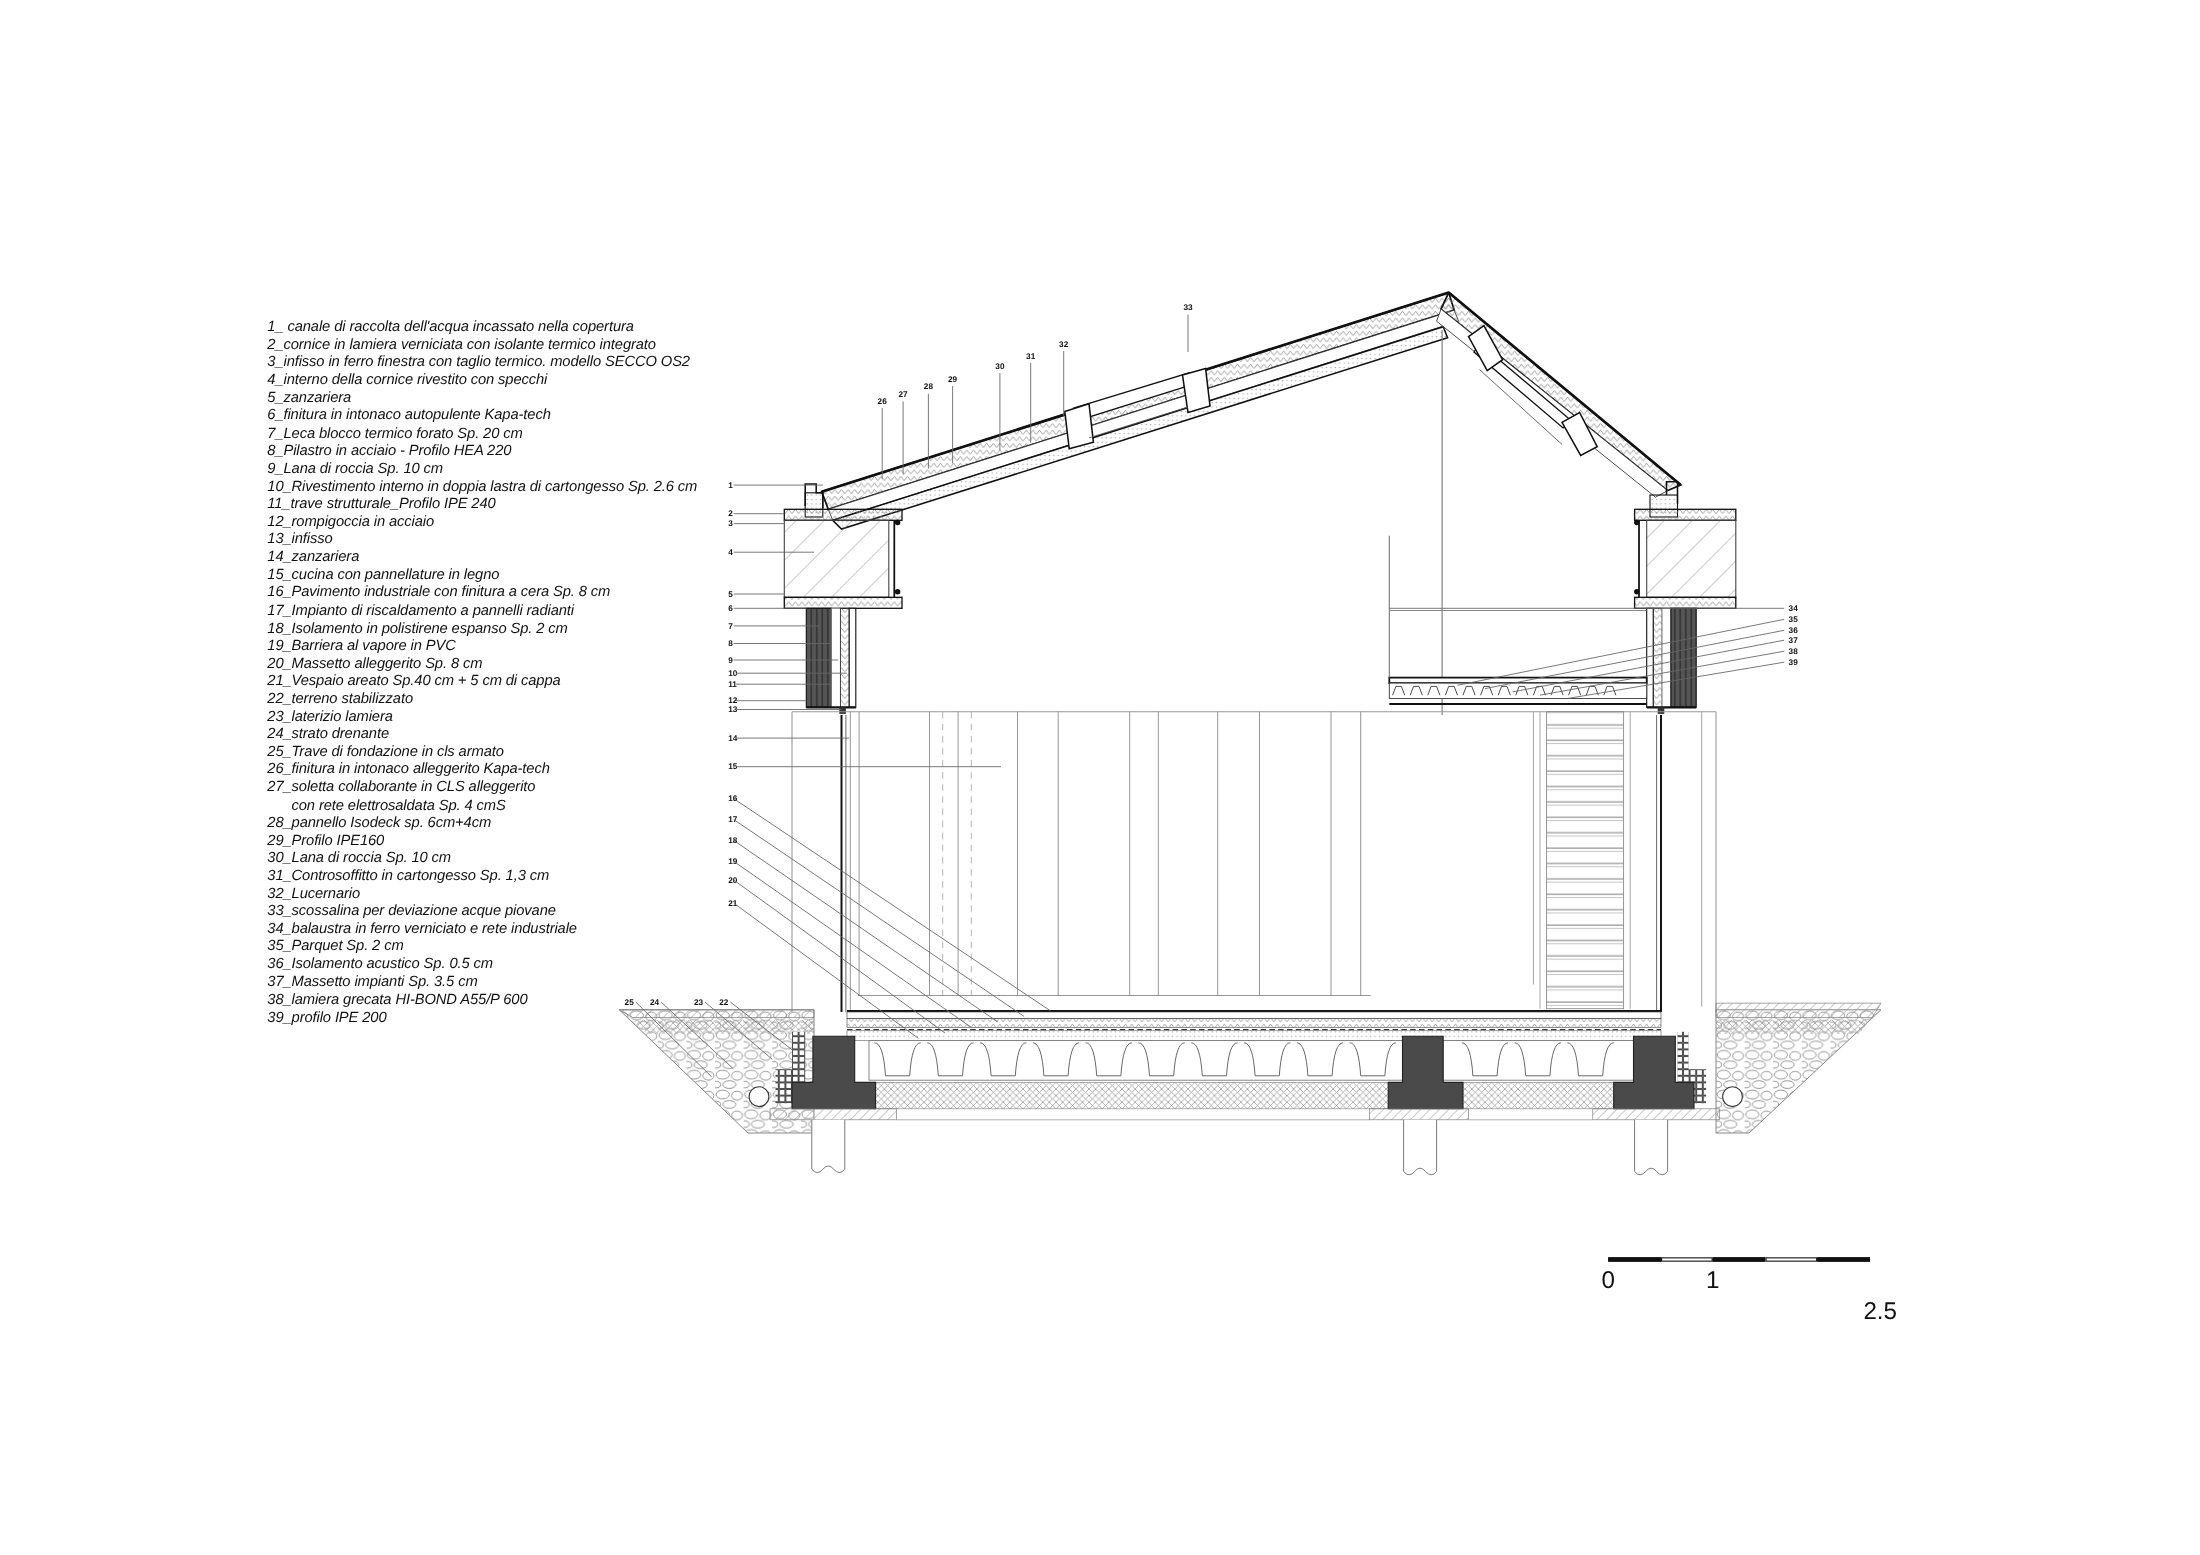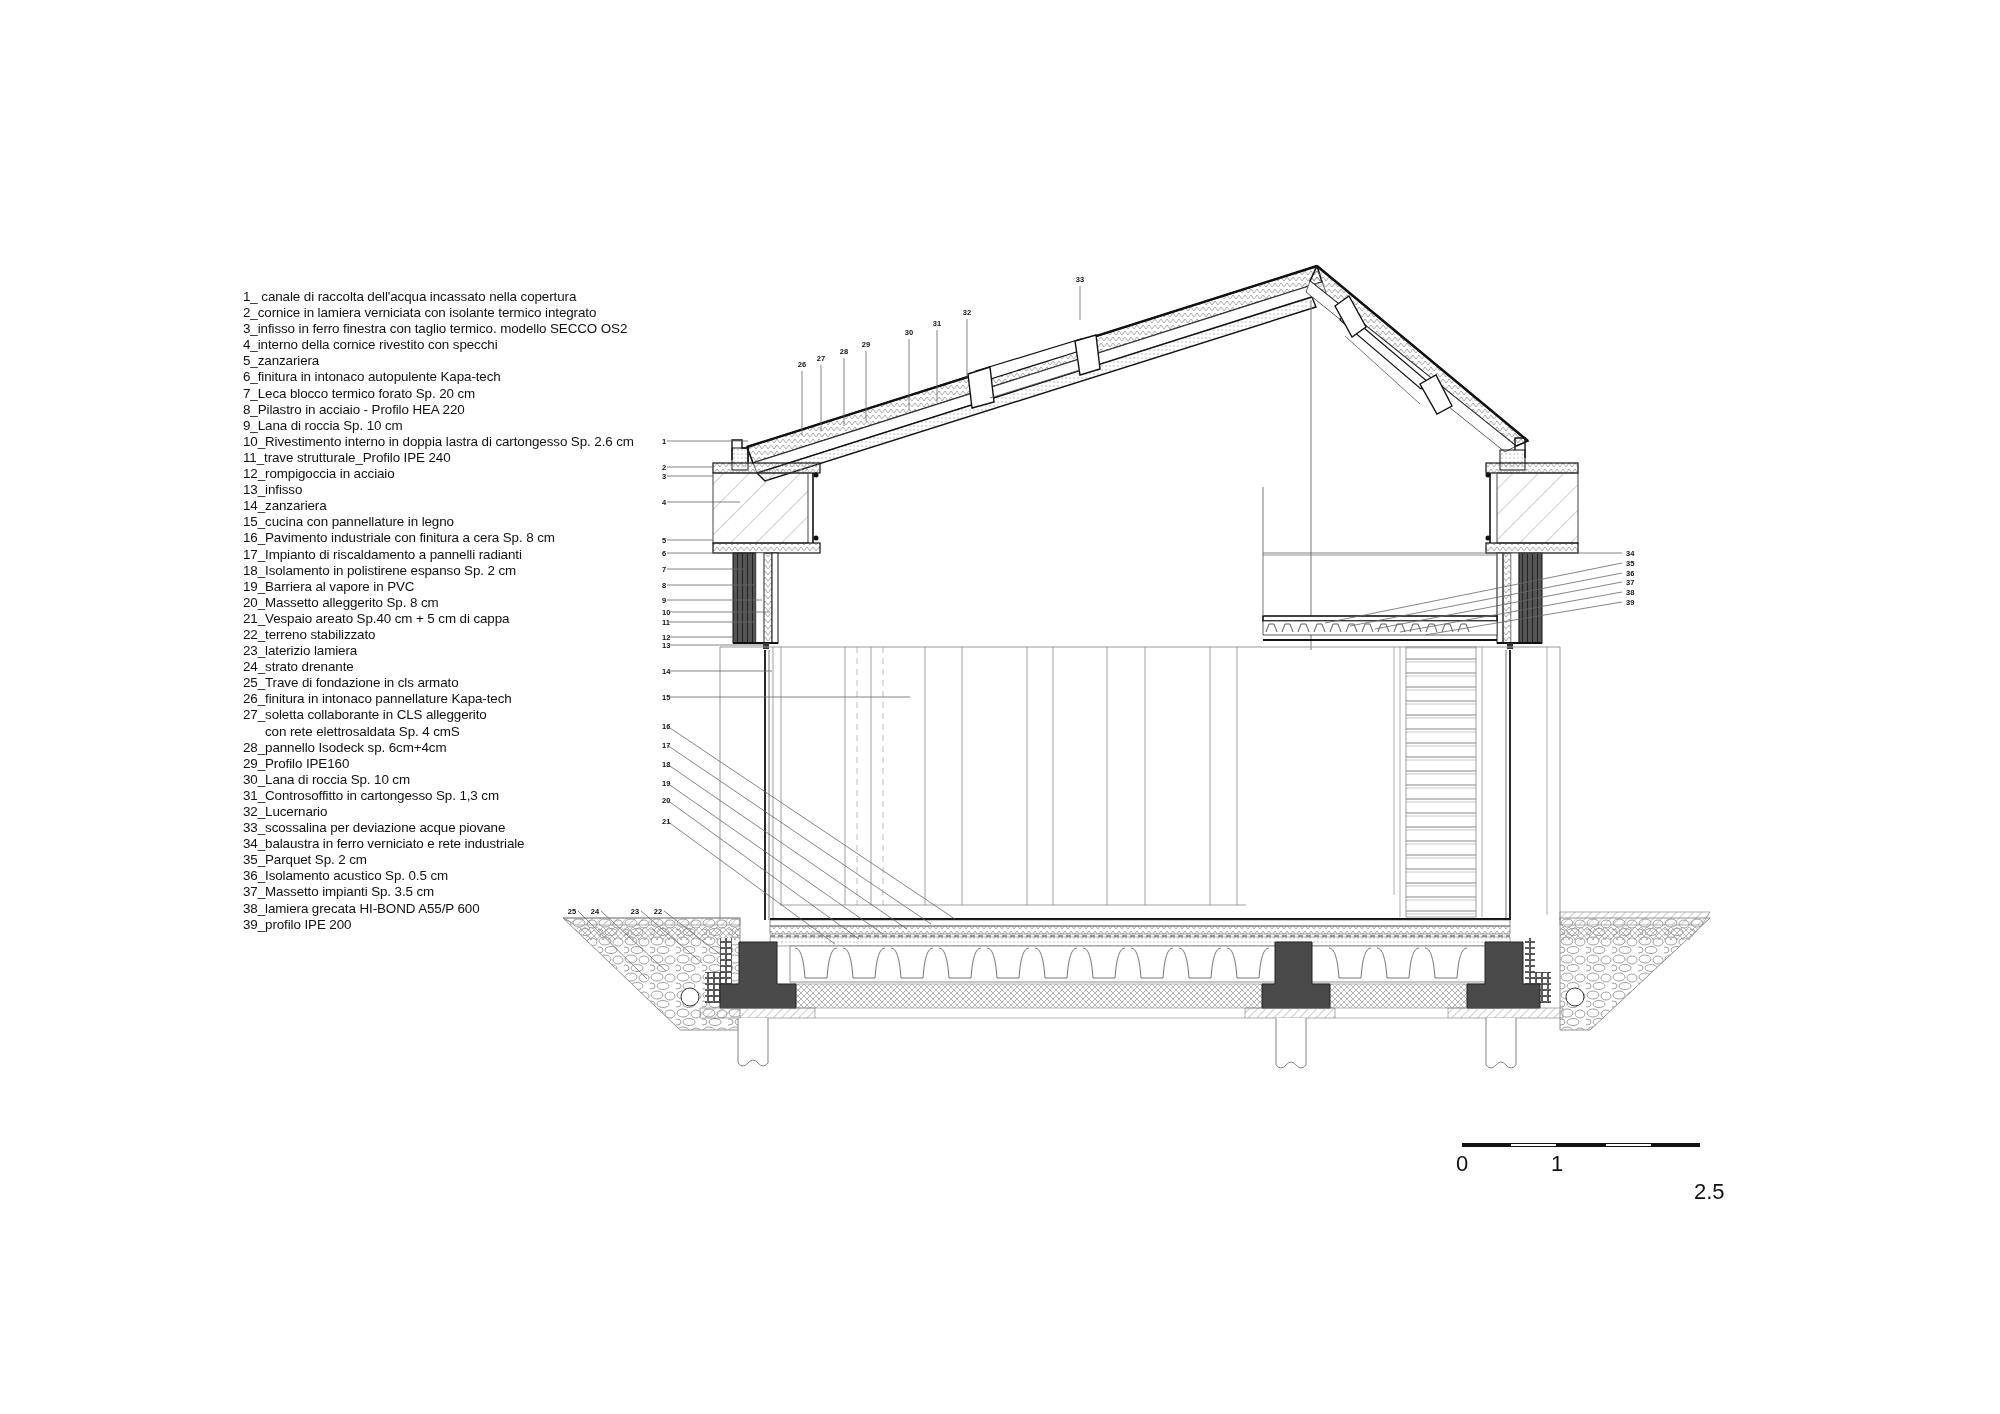--- a/index.html
+++ b/index.html
@@ -1,17 +1,17 @@
 <!DOCTYPE html>
 <html><head>
 <meta charset="utf-8">
 <style>
   html,body{margin:0;padding:0;background:#ffffff;}
   body{width:2000px;height:1414px;position:relative;overflow:hidden;font-family:"Liberation Sans",sans-serif;color:#111;}
-  #legend{position:absolute;left:243px;top:289px;width:440px;margin:0;padding:0;list-style:none;}
+  #legend{position:absolute;left:243px;top:289px;width:440px;margin:0;padding:0;list-style:none;font-style:italic;}
   #legend li{font-size:13.4px;line-height:16.1px;height:16.1px;white-space:nowrap;letter-spacing:-0.1px;}
   #legend li.cont{padding-left:22px;}
   #drawing{position:absolute;left:0;top:0;width:2000px;height:1414px;}
   .co{font-family:"Liberation Sans",sans-serif;font-size:7.5px;font-weight:bold;fill:#111;}
   #scalebar{position:absolute;left:1462px;top:1143px;width:250px;height:40px;}
   .sb-seg{position:absolute;top:0;height:4px;box-sizing:border-box;border:1px solid #111;}
   .sb-lbl{position:absolute;top:10px;font-size:22px;line-height:22px;}
 </style>
 </head>
 <body>
@@ -35,21 +35,21 @@
     <li>16_Pavimento industriale con finitura a cera Sp. 8 cm</li>
     <li>17_Impianto di riscaldamento a pannelli radianti</li>
     <li>18_Isolamento in polistirene espanso Sp. 2 cm</li>
     <li>19_Barriera al vapore in PVC</li>
     <li>20_Massetto alleggerito Sp. 8 cm</li>
     <li>21_Vespaio areato Sp.40 cm + 5 cm di cappa</li>
     <li>22_terreno stabilizzato</li>
     <li>23_laterizio lamiera</li>
     <li>24_strato drenante</li>
     <li>25_Trave di fondazione in cls armato</li>
-    <li>26_finitura in intonaco pannellature Kapa-tech</li>
+    <li>26_finitura in intonaco alleggerito Kapa-tech</li>
     <li>27_soletta collaborante  in CLS alleggerito</li>
     <li class="cont">con rete elettrosaldata Sp. 4 cmS</li>
     <li>28_pannello Isodeck sp. 6cm+4cm</li>
     <li>29_Profilo IPE160</li>
     <li>30_Lana di roccia Sp. 10 cm</li>
     <li>31_Controsoffitto in cartongesso Sp. 1,3 cm</li>
     <li>32_Lucernario</li>
     <li>33_scossalina per deviazione acque piovane</li>
     <li>34_balaustra  in ferro verniciato e rete industriale</li>
     <li>35_Parquet Sp. 2 cm</li>

